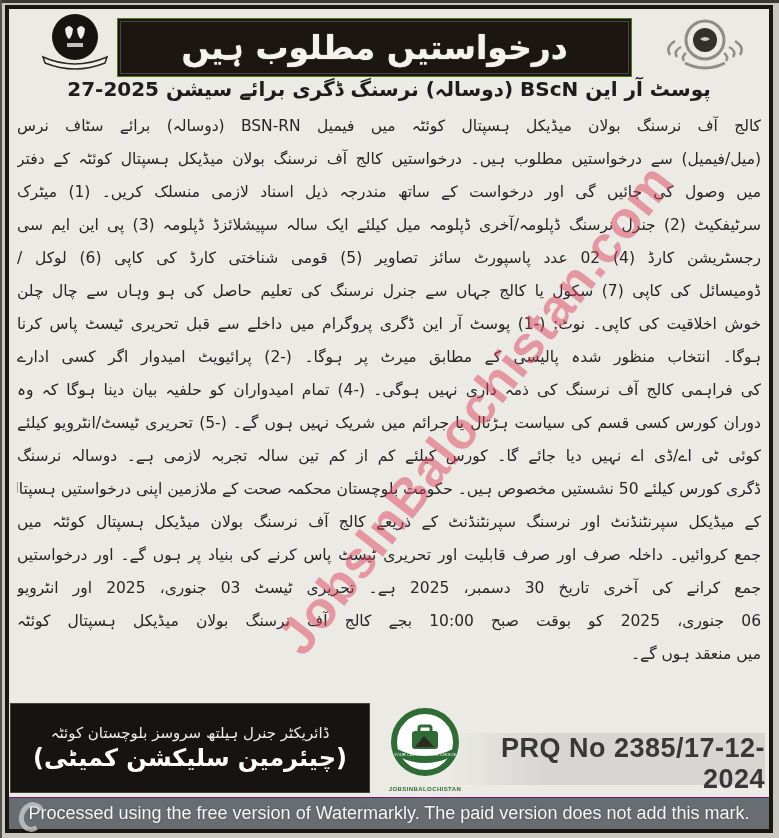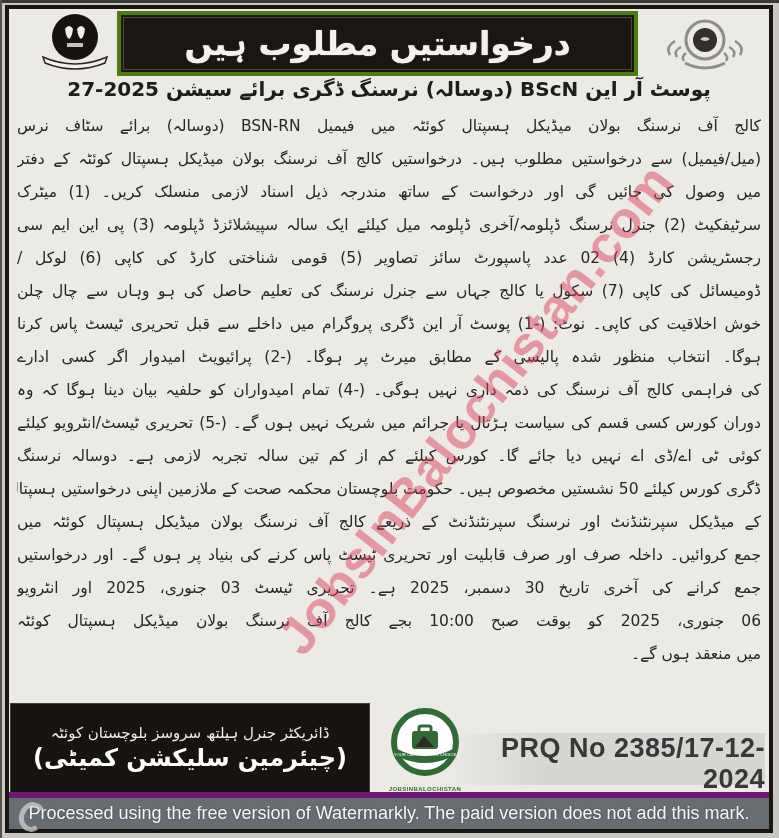--- a/index.html
+++ b/index.html
@@ -9,22 +9,22 @@
     font-family:"DejaVu Sans",sans-serif;
   }
   .scan-edge-top{position:absolute;left:0;top:0;width:779px;height:3px;background:#3a3835;}
   .scan-edge-left{position:absolute;left:0;top:0;width:2px;height:838px;background:#55524e;}
   .ad-frame{
     position:absolute;left:5px;top:5px;right:6px;bottom:5px;
     border:4px solid #191510;background:#eceae5;
   }
   
   .header-banner{
-    position:absolute;left:108px;top:2px;width:513px;height:57px;
-    background:#1b1612;border:4px solid #4d7c0f;box-shadow:inset 0 0 0 2px #1b1612, inset 0 0 0 3px #4a4642;
+    position:absolute;left:108px;top:9px;width:513px;height:57px;
+    background:#1b1612;border:1px solid #4d7c0f;box-shadow:inset 0 0 0 2px #1b1612, inset 0 0 0 3px #4a4642;
     display:flex;align-items:center;justify-content:center;
   }
   .header-banner .txt{
     color:#f4f2ee;font-weight:bold;font-size:33px;line-height:1;direction:rtl;
     text-shadow:0 0 1px #fff;
   }
   .logo-left{position:absolute;left:22px;top:2px;}
   .logo-right{position:absolute;right:14px;top:6px;}
   
   .title-line{
@@ -65,21 +65,21 @@
   }
   .prq-line{
     position:absolute;right:4px;top:724px;width:316px;height:52px;z-index:6;
     font-family:"Liberation Sans","DejaVu Sans",sans-serif;
     font-weight:bold;font-size:27px;color:#383838;text-align:right;letter-spacing:.5px;
     background:linear-gradient(to right, rgba(170,170,170,0) 0%, rgba(176,176,176,.35) 30%, rgba(176,176,176,.35) 100%);
   }
   
   .wm-bar{
     position:absolute;left:0px;right:0px;bottom:0px;height:31px;
-    background:#686d72;border-top:6px solid #701a75;
+    background:#686d72;border-top:1px solid #701a75;
     display:flex;align-items:center;justify-content:center;gap:8px;z-index:7;
   }
   .wm-bar .txt{
     color:#f7f7f7;font-size:18px;font-family:"Liberation Sans",sans-serif;
     white-space:nowrap;text-shadow:0 0 2px rgba(0,0,0,.4);
   }
   .wm-icon{
     position:absolute;left:10px;top:4px;width:16px;height:20px;
     border:5px solid #cfcfcf;border-right-color:transparent;border-radius:50%;
     transform:rotate(15deg);opacity:.75;

